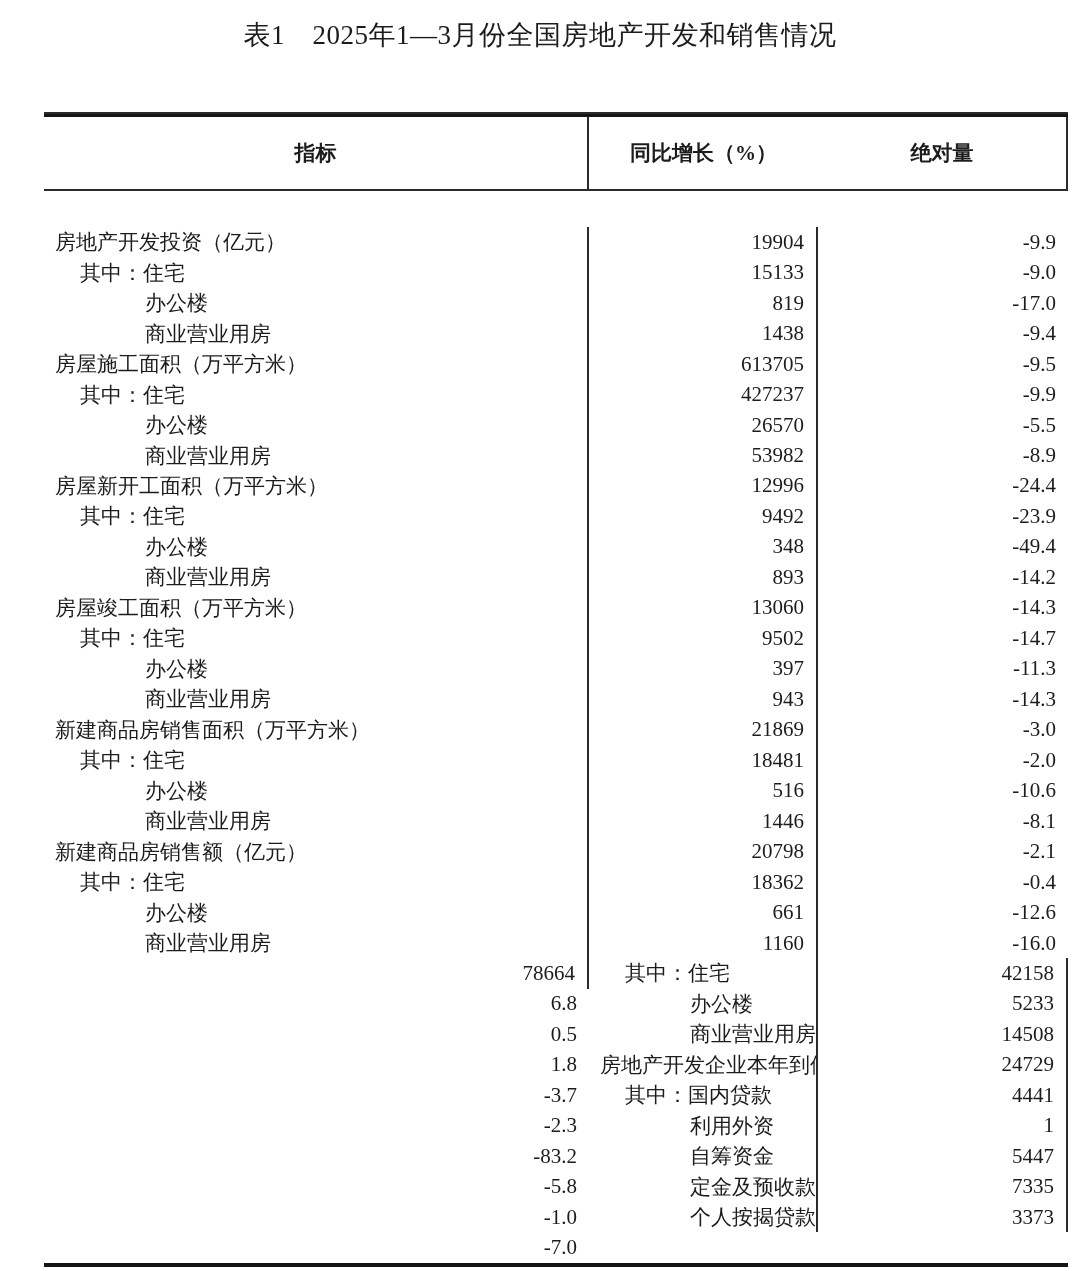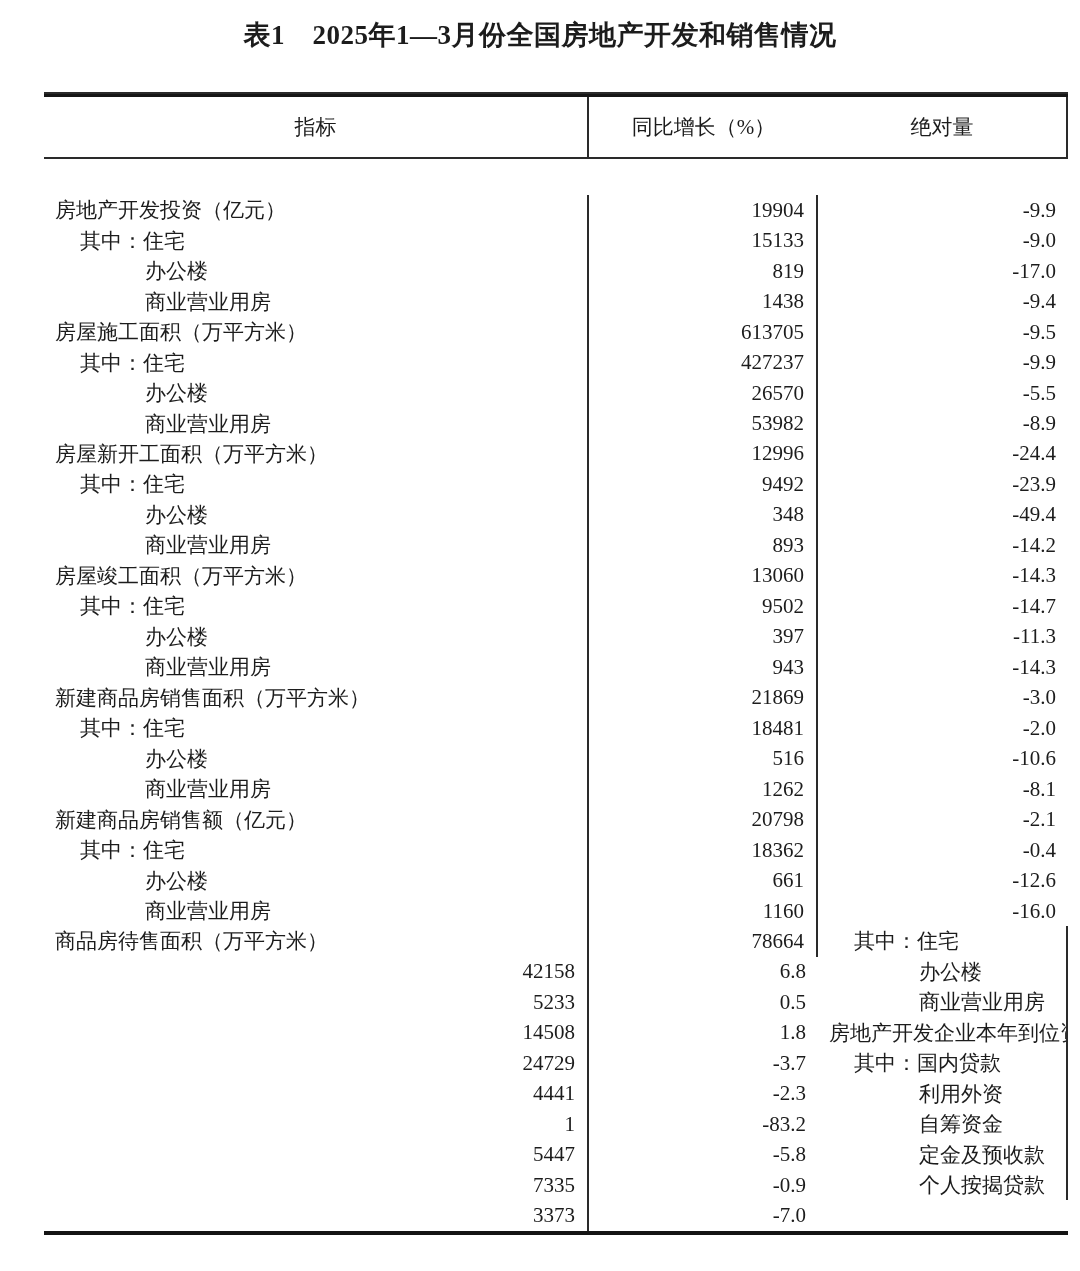--- a/index.html
+++ b/index.html
@@ -5,43 +5,44 @@
   * { box-sizing: border-box; }
   html, body {
     margin: 0; padding: 0;
     width: 1080px; height: 1271px;
     background: #ffffff;
     color: #1c1c1c;
     font-family: "Liberation Serif", "DejaVu Serif", serif;
     overflow: hidden;
   }
   .title {
-    height: 92px;
+    height: 112px;
     padding-top: 18px;
     font-size: 27px;
     line-height: 34px;
-    font-weight: bold;
+    font-weight: normal;
     text-align: center;
     letter-spacing: 0.5px;
   }
   .table-wrap {
     margin-left: 44px;
     width: 1024px;
   }
   
   .top-rule {
     height: 5px;
     border-top: 2px solid #2b2b2b;
     border-bottom: 3px solid #161616;
   }
   .grid-header {
     display: grid;
     grid-template-columns: 545px 229px 250px;
-    height: 62px;
+    height: 74px;
     border-bottom: 2px solid #2a2a2a;
+    font-weight: bold;
   }
   .h-cell {
     display: flex;
     align-items: center;
     justify-content: center;
     font-size: 21px;
   }
   .h-cell.c1, .h-cell.c2 { border-right: 2px solid #2a2a2a; }
   .grid-body {
     display: grid;
@@ -149,40 +150,39 @@
 
   <div class="cell c1 label indent-1">其中：住宅</div>
   <div class="cell c2 num">18481</div>
   <div class="cell c3 num">-2.0</div>
 
   <div class="cell c1 label indent-2">办公楼</div>
   <div class="cell c2 num">516</div>
   <div class="cell c3 num">-10.6</div>
 
   <div class="cell c1 label indent-2">商业营业用房</div>
-  <div class="cell c2 num">1262</div>
+  <div class="cell c2 num">1446</div>
   <div class="cell c3 num">-8.1</div>
 
   <div class="cell c1 label indent-0">新建商品房销售额（亿元）</div>
   <div class="cell c2 num">20798</div>
   <div class="cell c3 num">-2.1</div>
 
   <div class="cell c1 label indent-1">其中：住宅</div>
   <div class="cell c2 num">18362</div>
   <div class="cell c3 num">-0.4</div>
 
   <div class="cell c1 label indent-2">办公楼</div>
   <div class="cell c2 num">661</div>
   <div class="cell c3 num">-12.6</div>
 
   <div class="cell c1 label indent-2">商业营业用房</div>
   <div class="cell c2 num">1160</div>
   <div class="cell c3 num">-16.0</div>
 
-  <div class="cell c1 label indent-0">商品房待售面积（万平方米）</div>
   <div class="cell c2 num">78664</div>
 
   <div class="cell c1 label indent-1">其中：住宅</div>
   <div class="cell c2 num">42158</div>
   <div class="cell c3 num">6.8</div>
 
   <div class="cell c1 label indent-2">办公楼</div>
   <div class="cell c2 num">5233</div>
   <div class="cell c3 num">0.5</div>
 
@@ -201,20 +201,20 @@
   <div class="cell c1 label indent-2">利用外资</div>
   <div class="cell c2 num">1</div>
   <div class="cell c3 num">-83.2</div>
 
   <div class="cell c1 label indent-2">自筹资金</div>
   <div class="cell c2 num">5447</div>
   <div class="cell c3 num">-5.8</div>
 
   <div class="cell c1 label indent-2">定金及预收款</div>
   <div class="cell c2 num">7335</div>
-  <div class="cell c3 num">-0.9</div>
+  <div class="cell c3 num">-1.0</div>
 
   <div class="cell c1 label indent-2">个人按揭贷款</div>
   <div class="cell c2 num">3373</div>
   <div class="cell c3 num">-7.0</div>
 </div>
 
 </div>
 
 </body></html>

